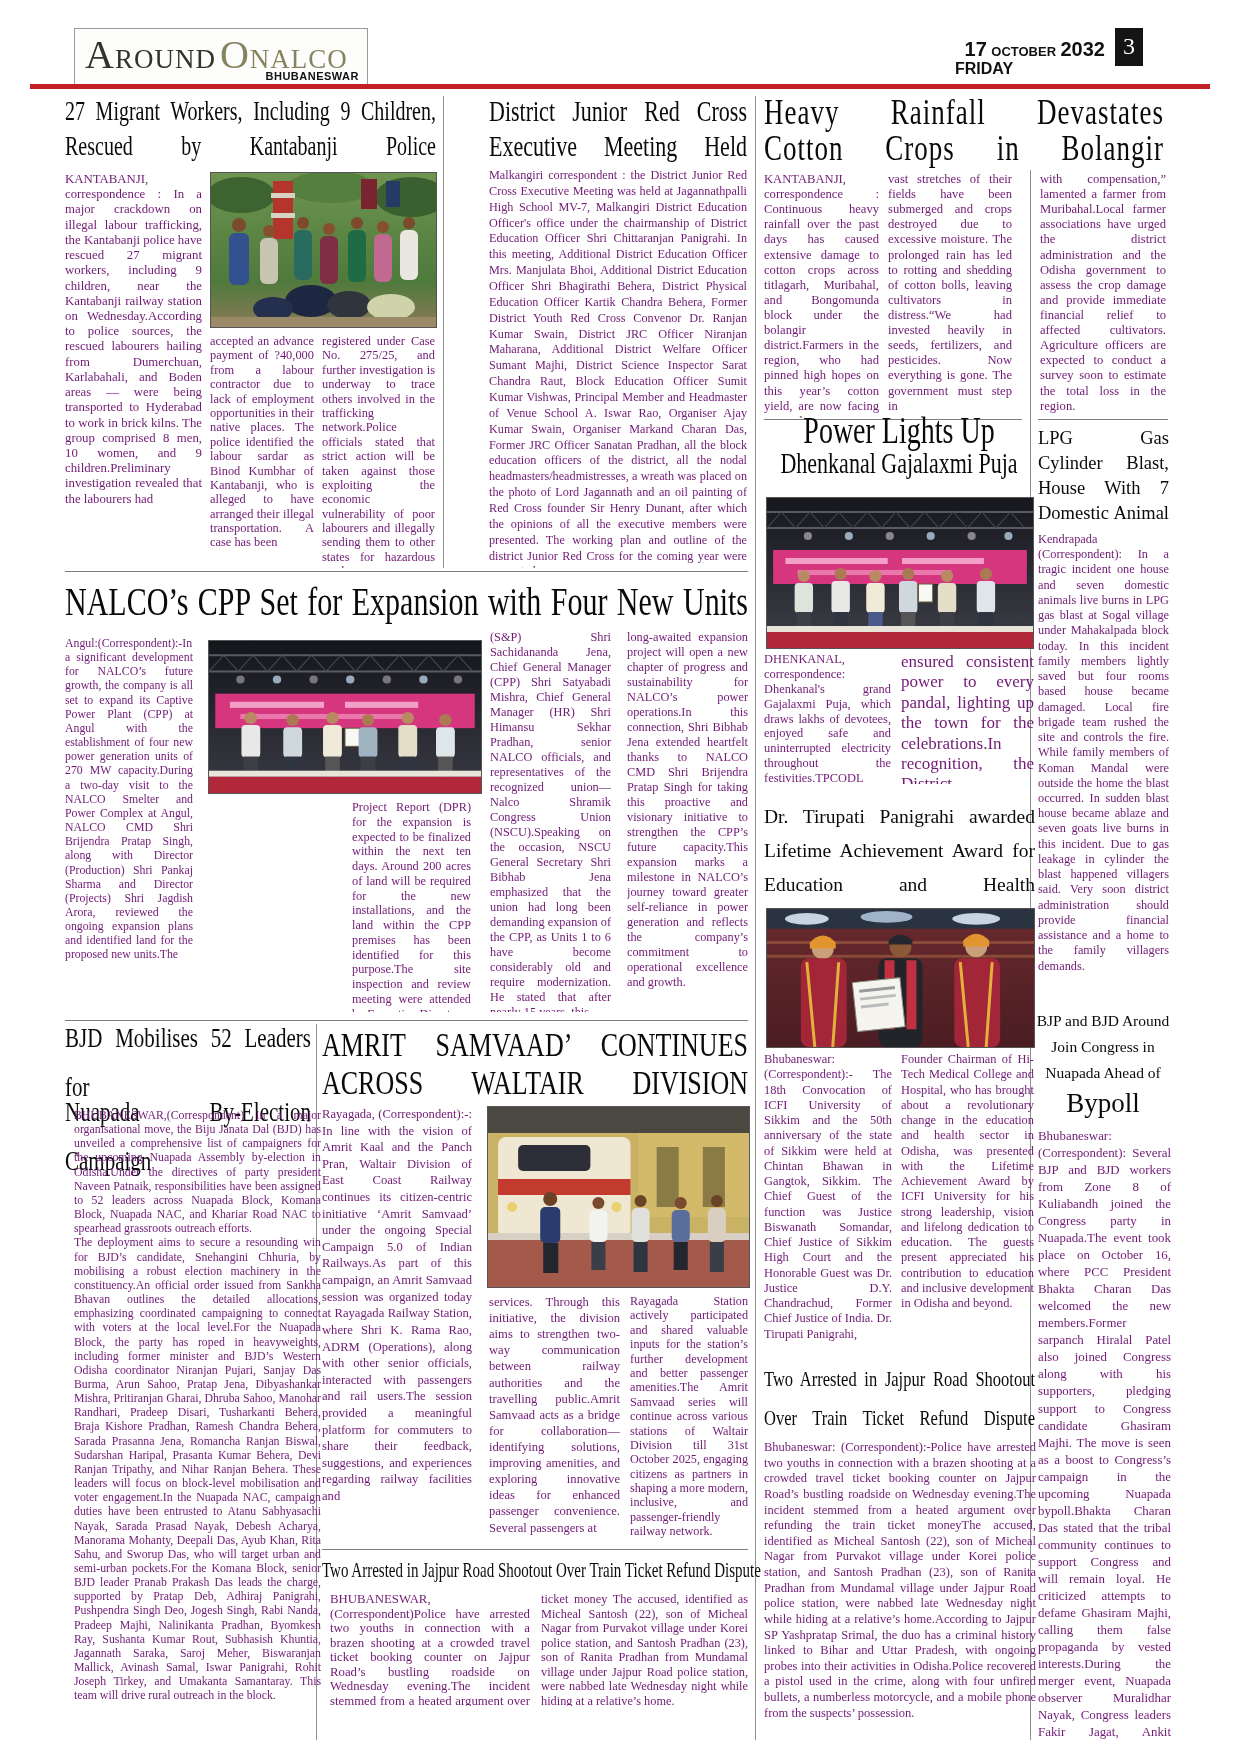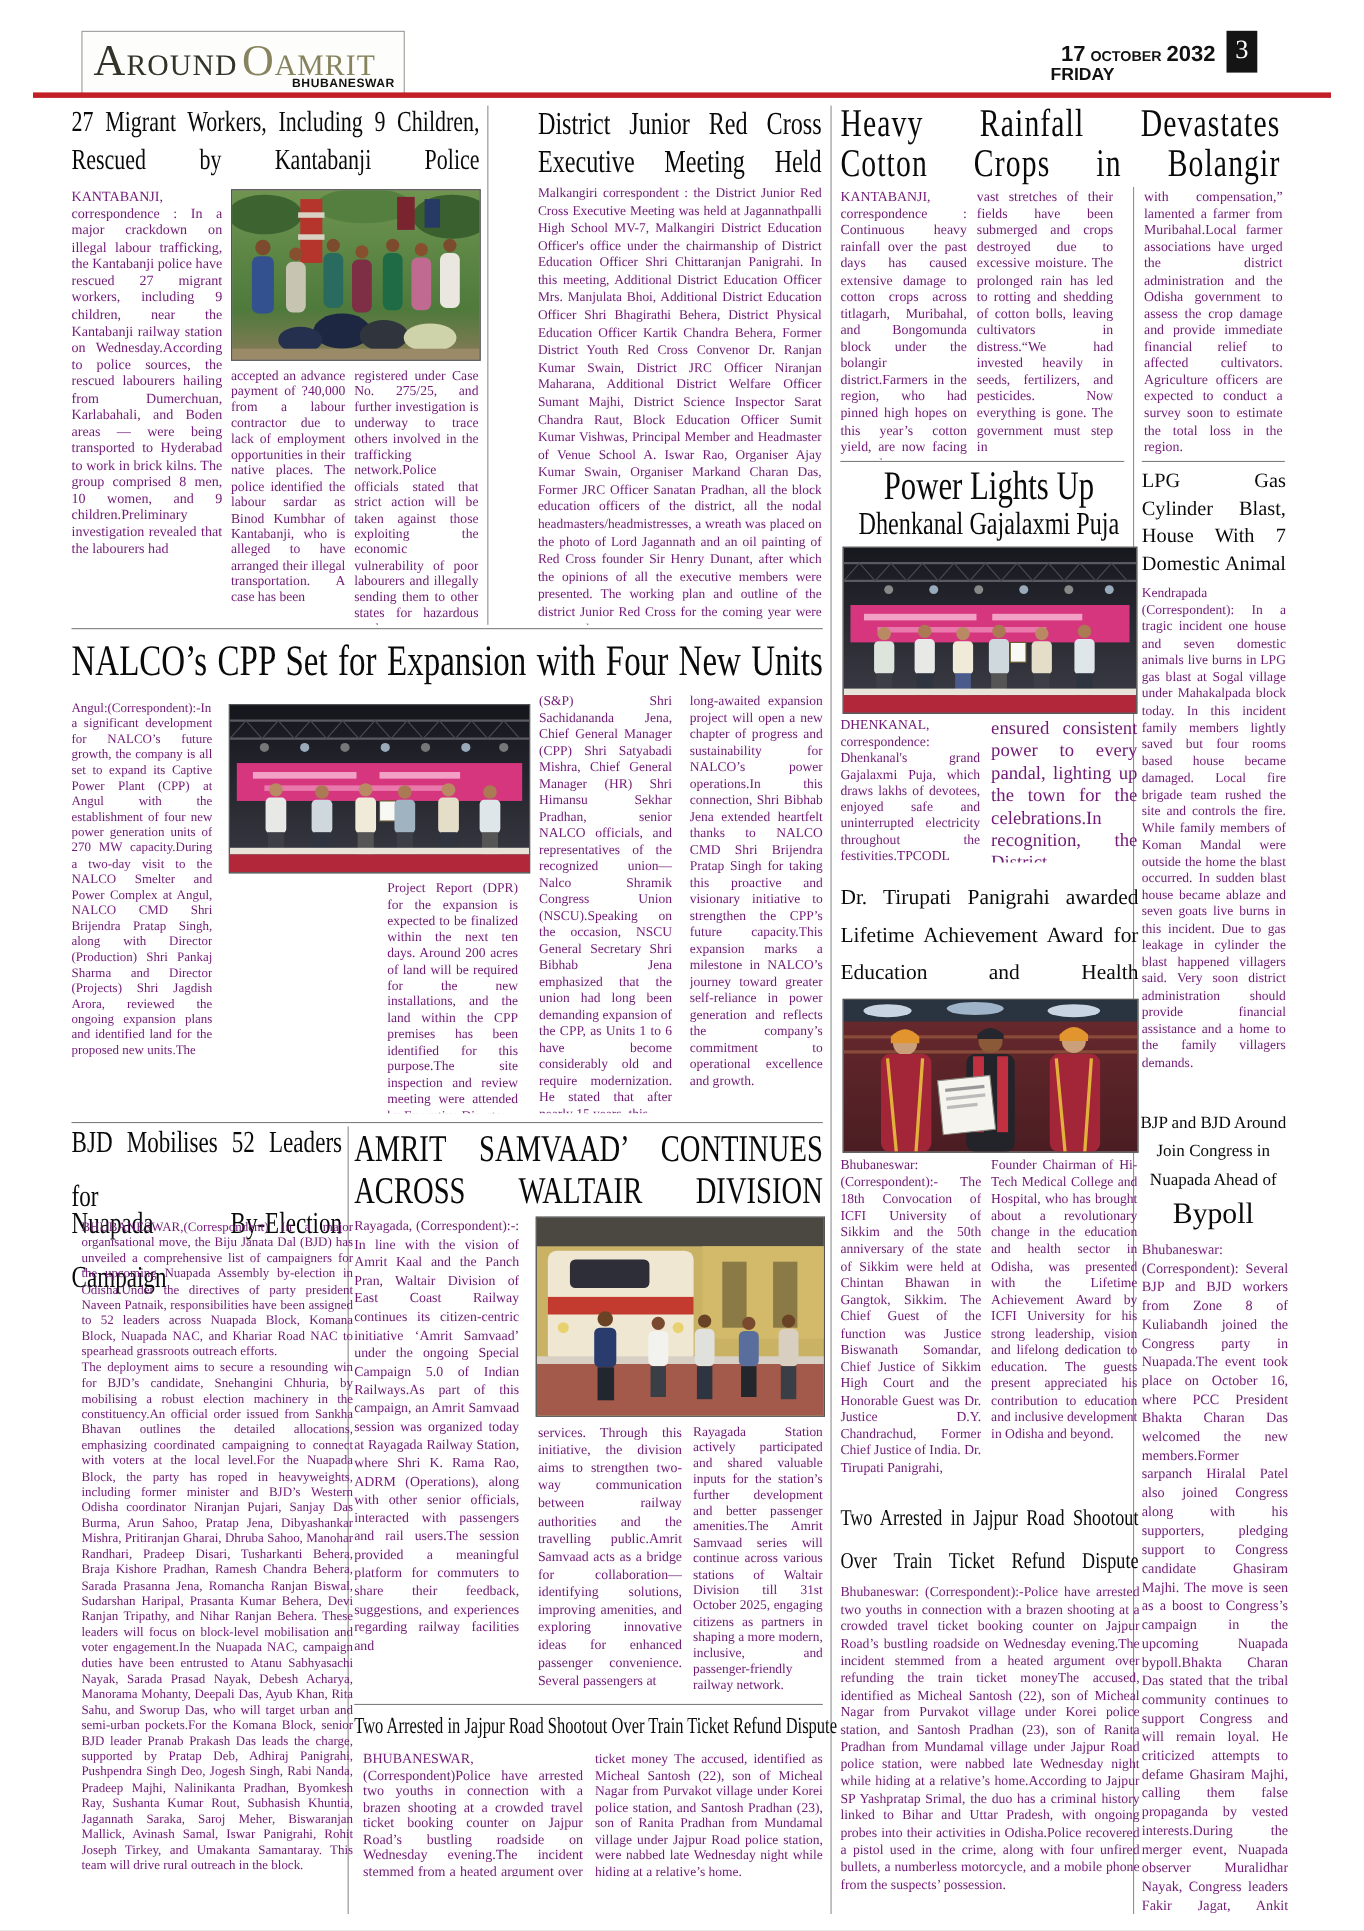--- a/index.html
+++ b/index.html
@@ -30,21 +30,21 @@
          font-family:"Liberation Serif",serif;}
 </style>
 </head>
 <body>
 
 <div class="page">
 
   <div class="mastbox" style="left:74px;top:28px;width:292px;height:58px;">
     <div style="position:absolute;left:10px;top:2px;">
       <span class="mast1" style="font-size:40px;">A</span><span class="mast1" style="font-size:27px;">ROUND</span>
-      <span class="mast2" style="font-size:40px;">O</span><span class="mast2" style="font-size:27px;">AMRIT</span>
+      <span class="mast2" style="font-size:40px;">O</span><span class="mast2" style="font-size:27px;">NALCO</span>
     </div>
     <div class="mastcity" style="position:absolute;right:8px;top:41px;font-size:11px;">BHUBANESWAR</div>
   </div>
 
   <div class="dateline abs" style="left:880px;top:38px;width:225px;text-align:right;">
     <span style="font-size:20px;">17</span>
     <span style="font-size:13px;">OCTOBER</span>
     <span style="font-size:20px;">2032</span>
   </div>
   <div class="pgbox" style="left:1115px;top:28px;width:28px;height:38px;font-size:24px;line-height:36px;">3</div>
@@ -177,21 +177,21 @@
       </svg>
     </div>
     <div class="bt" style="left:65px;top:636px;width:128px;height:376px;font-size:11.8px;line-height:1.2;">Angul:(Correspondent):-In a significant development for NALCO’s future growth, the company is all set to expand its Captive Power Plant (CPP) at Angul with the establishment of four new power generation units of 270 MW capacity.During a two-day visit to the NALCO Smelter and Power Complex at Angul, NALCO CMD Shri Brijendra Pratap Singh, along with Director (Production) Shri Pankaj Sharma and Director (Projects) Shri Jagdish Arora, reviewed the ongoing expansion plans and identified land for the proposed new units.The</div>
     <div class="bt" style="left:208px;top:800px;width:122px;height:212px;font-size:12.3px;line-height:1.2;"></div>
     <div class="bt" style="left:352px;top:800px;width:119px;height:212px;font-size:12.3px;line-height:1.2;">Project Report (DPR) for the expansion is expected to be finalized within the next ten days. Around 200 acres of land will be required for the new installations, and the land within the CPP premises has been identified for this purpose.The site inspection and review meeting were attended by Executive Director</div>
     <div class="bt" style="left:490px;top:630px;width:121px;height:382px;font-size:12.3px;line-height:1.22;">(S&amp;P) Shri Sachidananda Jena, Chief General Manager (CPP) Shri Satyabadi Mishra, Chief General Manager (HR) Shri Himansu Sekhar Pradhan, senior NALCO officials, and representatives of the recognized union—Nalco Shramik Congress Union (NSCU).Speaking on the occasion, NSCU General Secretary Shri Bibhab Jena emphasized that the union had long been demanding expansion of the CPP, as Units 1 to 6 have become considerably old and require modernization. He stated that after nearly 15 years, this</div>
     <div class="bt" style="left:627px;top:630px;width:121px;height:382px;font-size:12.3px;line-height:1.22;">long-awaited expansion project will open a new chapter of progress and sustainability for NALCO’s power operations.In this connection, Shri Bibhab Jena extended heartfelt thanks to NALCO CMD Shri Brijendra Pratap Singh for taking this proactive and visionary initiative to strengthen the CPP’s future capacity.This expansion marks a milestone in NALCO’s journey toward greater self-reliance in power generation and reflects the company’s commitment to operational excellence and growth.</div>
   </div>
 
   <div>
-    <div class="abs" style="left:764px;top:424px;width:270px;">
+    <div class="abs" style="left:764px;top:412px;width:270px;">
       <div class="hl sy ctr nw" style="font-size:28px;line-height:38px;">Power Lights Up</div>
       <div class="hl sy ctr nw" style="font-size:22px;line-height:28px;">Dhenkanal Gajalaxmi Puja</div>
     </div>
     <div class="photo" style="left:766px;top:497px;width:266px;height:150px;">
       <svg viewBox="0 0 260 150" preserveAspectRatio="none">
         <defs>
             <linearGradient id="gst2" x1="0" y1="0" x2="0" y2="1">
           <stop offset="0" stop-color="#17171e"></stop>
               <stop offset="1" stop-color="#3e3e48"></stop>
         </linearGradient>

